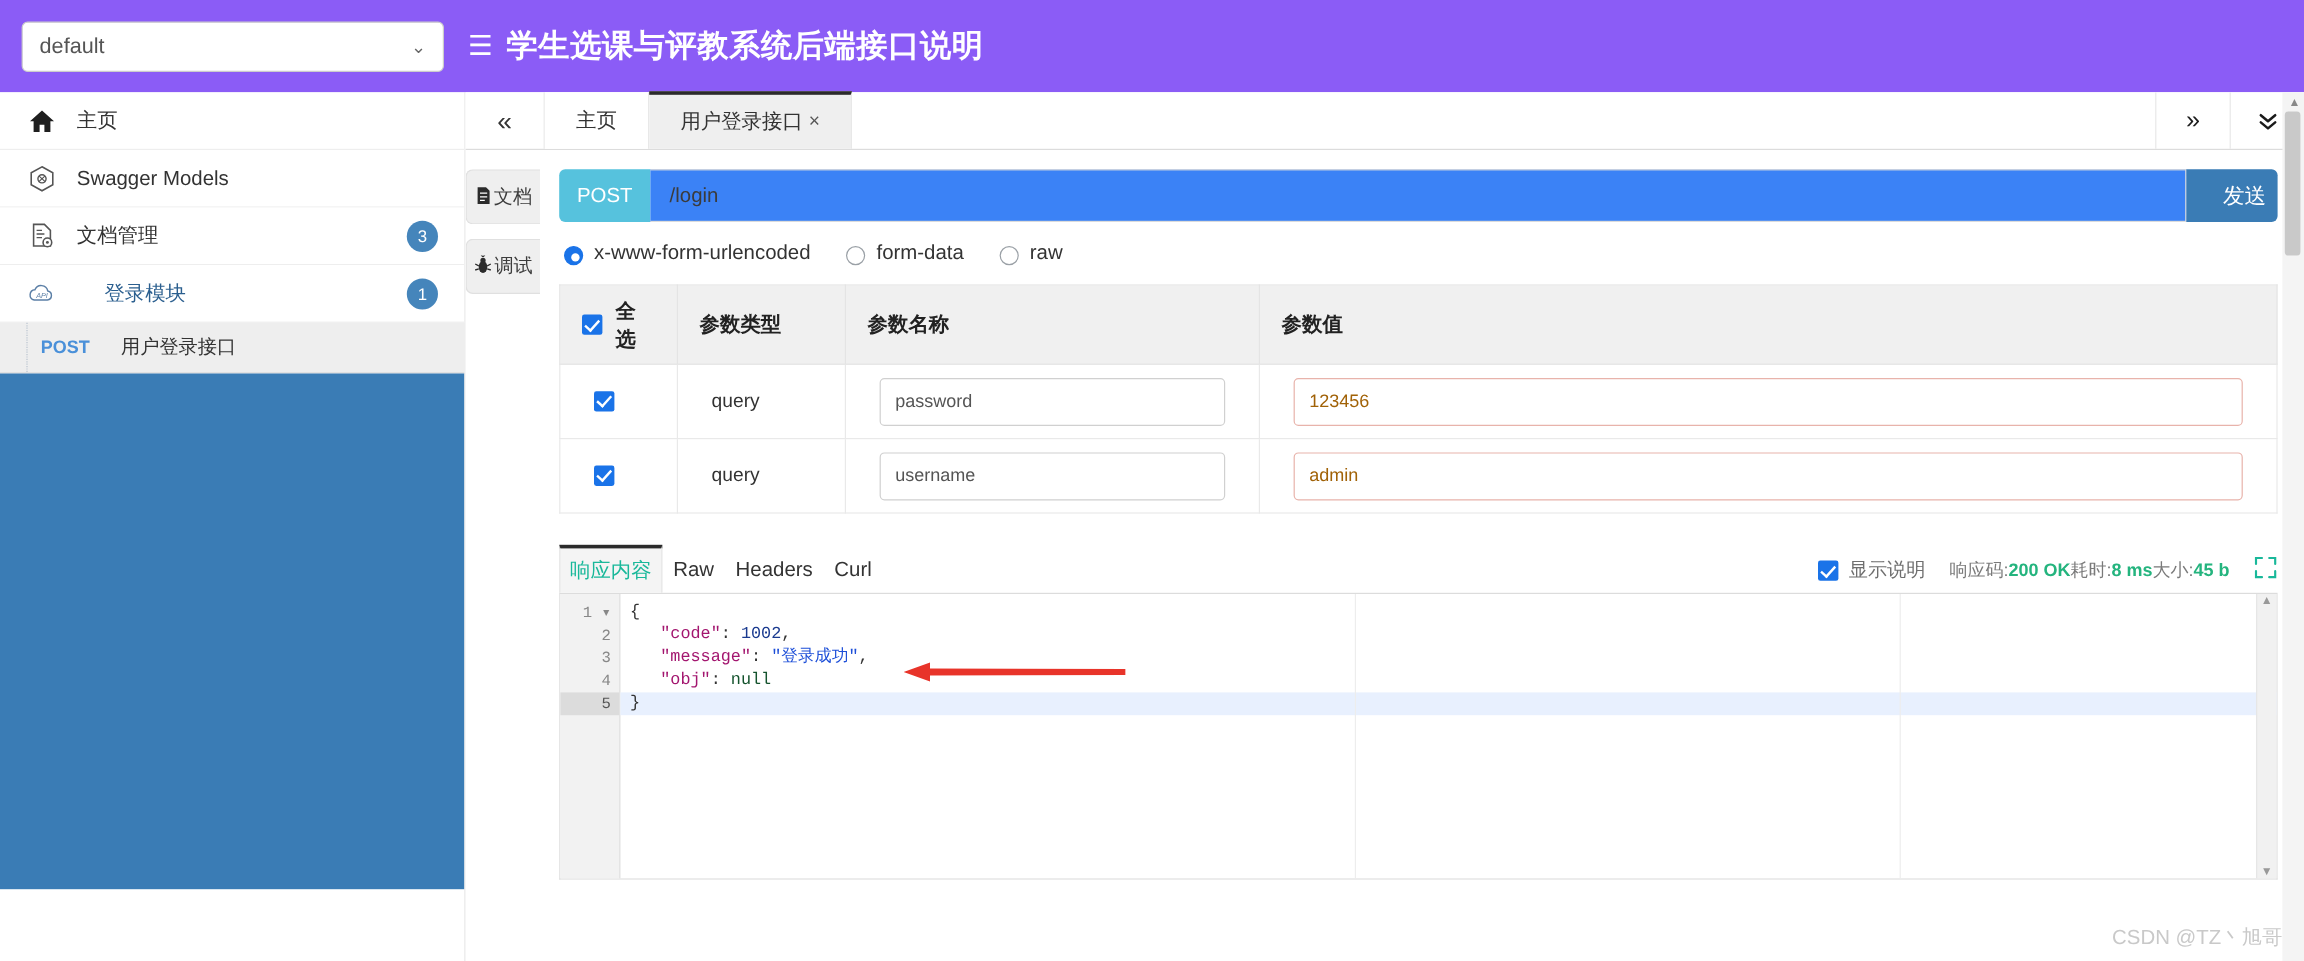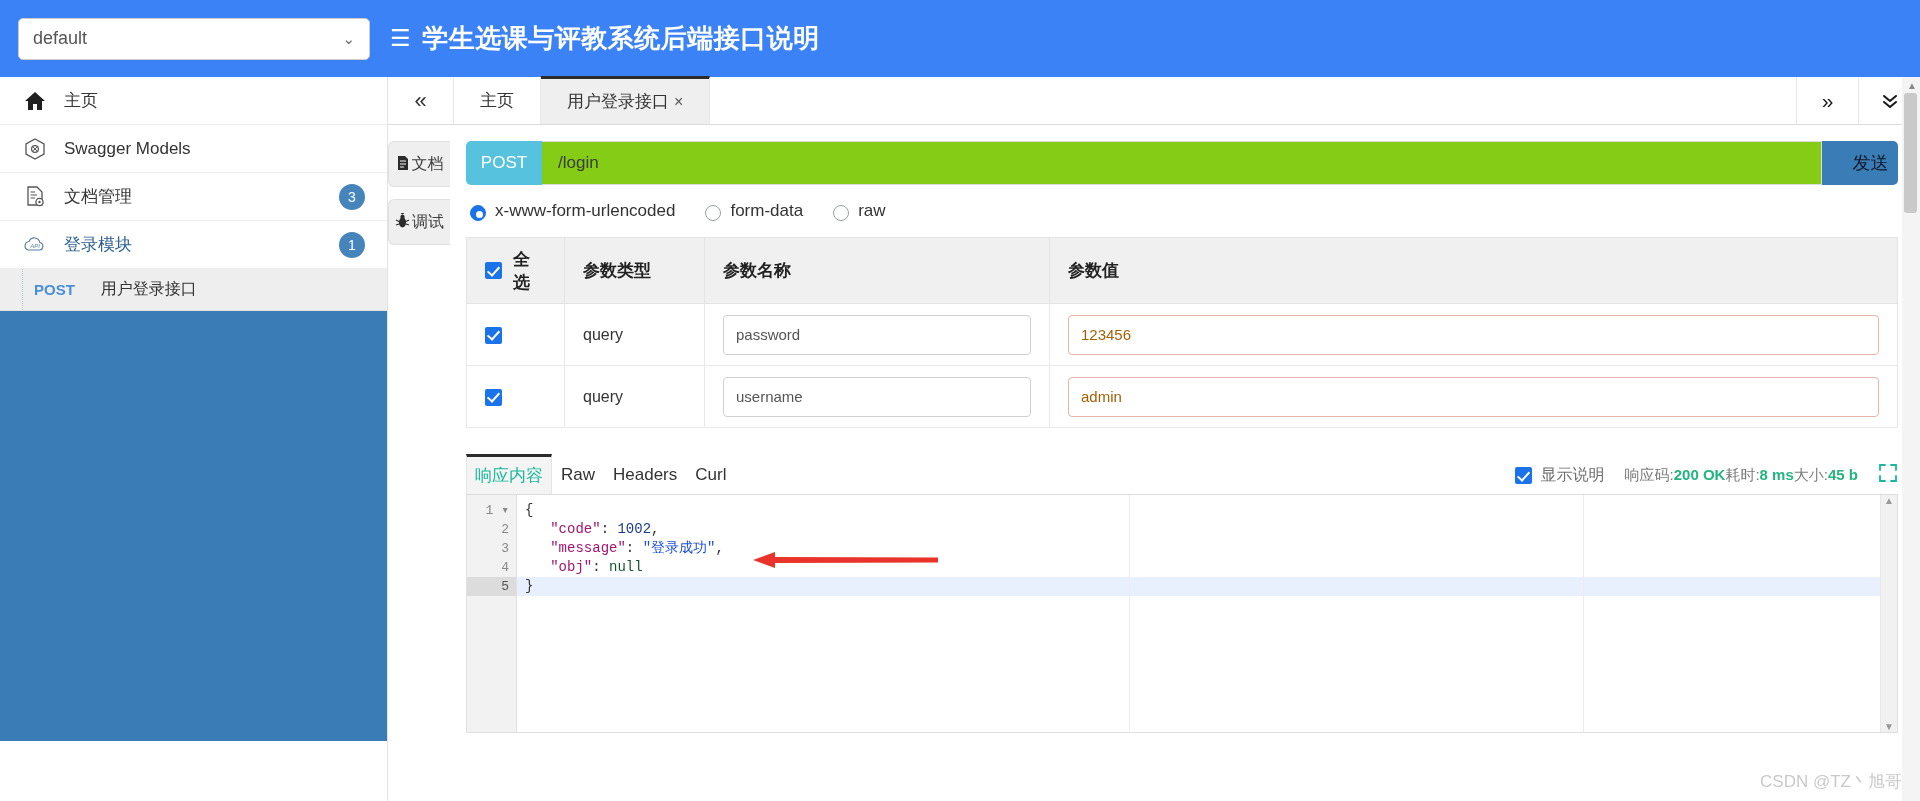--- a/index.html
+++ b/index.html
@@ -8,21 +8,21 @@
     width: 1920px; height: 801px;
     overflow: hidden;
     font-family: "Liberation Sans", "DejaVu Sans", sans-serif;
     background: #fff;
   }
   #app { position: relative; width: 1920px; height: 801px; }
 
   
   .header {
     position: absolute; left:0; top:0; width:1920px; height:77px;
-    background: #3b82f6;
+    background: #8b5cf6;
     display: flex; align-items: center;
   }
   .sel-wrap { width: 390px; padding: 0 18px; display:flex; align-items:center; }
   .sel {
     width: 352px; height: 42px; background:#fff; border:1px solid #ccc; border-radius:5px;
     display:flex; align-items:center; justify-content:space-between;
     padding: 0 14px; font-size: 18px; color:#555;
   }
   .sel .chev { color:#666; font-size:15px; }
   .hd-title { display:flex; align-items:center; gap:11px; color:#fff; font-size:26px; font-weight:bold; letter-spacing:0.5px; }
@@ -38,21 +38,21 @@
     background:#fff; border-right:1px solid #e3e3e3;
     overflow:hidden;
   }
   .side-item {
     height:48px; display:flex; align-items:center; padding:0 22px;
     border-bottom:1px solid #eeeeee; gap:16px; font-size:17px; color:#333;
     cursor:pointer; background:#fff;
   }
   .side-item .ico { width:26px; height:26px; display:flex; align-items:center; justify-content:center; flex:0 0 26px; }
   .side-item .lbl { flex:1; }
-  .side-item.link .lbl { color:#2b5f8f; }
+  .side-item.link .lbl { color:#2b5f8f;margin-left:23px; }
   .badge {
     min-width:26px; height:26px; border-radius:50%; background:#4585bb; color:#fff;
     font-size:14px; display:flex; align-items:center; justify-content:center;
   }
   .side-api {
     height:42px; display:flex; align-items:center; gap:26px;
     padding-left:34px; background:#eeeeee; border-bottom:1px solid #e0e0e0;
     font-size:16px; color:#333; position:relative; cursor:pointer;
   }
   .side-api .m { color:#4a90d9; font-weight:bold; font-size:15px; }
@@ -89,38 +89,38 @@
   }
   .vtab .g { font-size:14px; }
 
   .panel { flex:1; padding:16px 22px 0 16px; min-width:0; }
 
   
   .urlbar { display:flex; height:44px; }
   .method { width:76px; background:#56c2dd; color:#fff; display:flex; align-items:center; justify-content:center;
     font-size:17px; border-radius:5px 0 0 5px; }
   .urlinput { flex:1; border:1px solid #dcdcdc; border-left:none; display:flex; align-items:center;
-    padding-left:16px; font-size:17px; color:#3b3b3b; background:#84cc16; }
-  .sendbtn { width:76px; background:#3a7cb5; color:#0f172a; display:flex; align-items:center; justify-content:center;
+    padding-left:16px; font-size:17px; color:#3b3b3b; background:#3b82f6; }
+  .sendbtn { width:76px; background:#3a7cb5; color:#ffffff; display:flex; align-items:center; justify-content:center;
     font-size:18px; border-radius:0 5px 5px 0; cursor:pointer;padding-left:21px; }
 
   
   .radios { display:flex; align-items:center; gap:30px; margin:16px 0 16px 4px; font-size:17px; color:#333; }
   .radio { display:flex; align-items:flex-end; gap:9px; cursor:pointer; }
   .rd { width:16px; height:16px; border-radius:50%; border:1px solid #9aa0a6; background:#fff; position:relative; flex:0 0 16px;}
   .rd.on { border:1px solid #1a73e8; background:#1a73e8; }
   .rd.on::after { content:""; position:absolute; left:4.5px; top:4.5px; width:7px; height:7px; border-radius:50%; background:#fff; }
 
   
   table.params { width:100%; border-collapse:collapse; border:1px solid #e4e4e4; table-layout:fixed; }
   table.params th {
     background:#f0f0f0; border:1px solid #e4e4e4; height:66px; text-align:left;
     padding:0 18px; font-size:17px; color:#222; font-weight:bold;
   }
-  table.params td { border:1px solid #e9e9e9; height:62px; padding:0 18px; font-size:16px; color:#333; }
+  table.params td { border:1px solid #e9e9e9; height:62px; padding:0 28px; font-size:16px; color:#333; }
   .col-sel { width:98px; }
   .col-type { width:140px; }
   .col-name { width:345px; }
   .cbx {
     width:17px; height:17px; border-radius:2px; background:#1a73e8; display:inline-block;
     position:relative; vertical-align:middle; flex:0 0 17px;
   }
   .cbx::after {
     content:""; position:absolute; left:5px; top:1.5px; width:5px; height:10px;
     border:solid #fff; border-width:0 2px 2px 0; transform:rotate(42deg);

